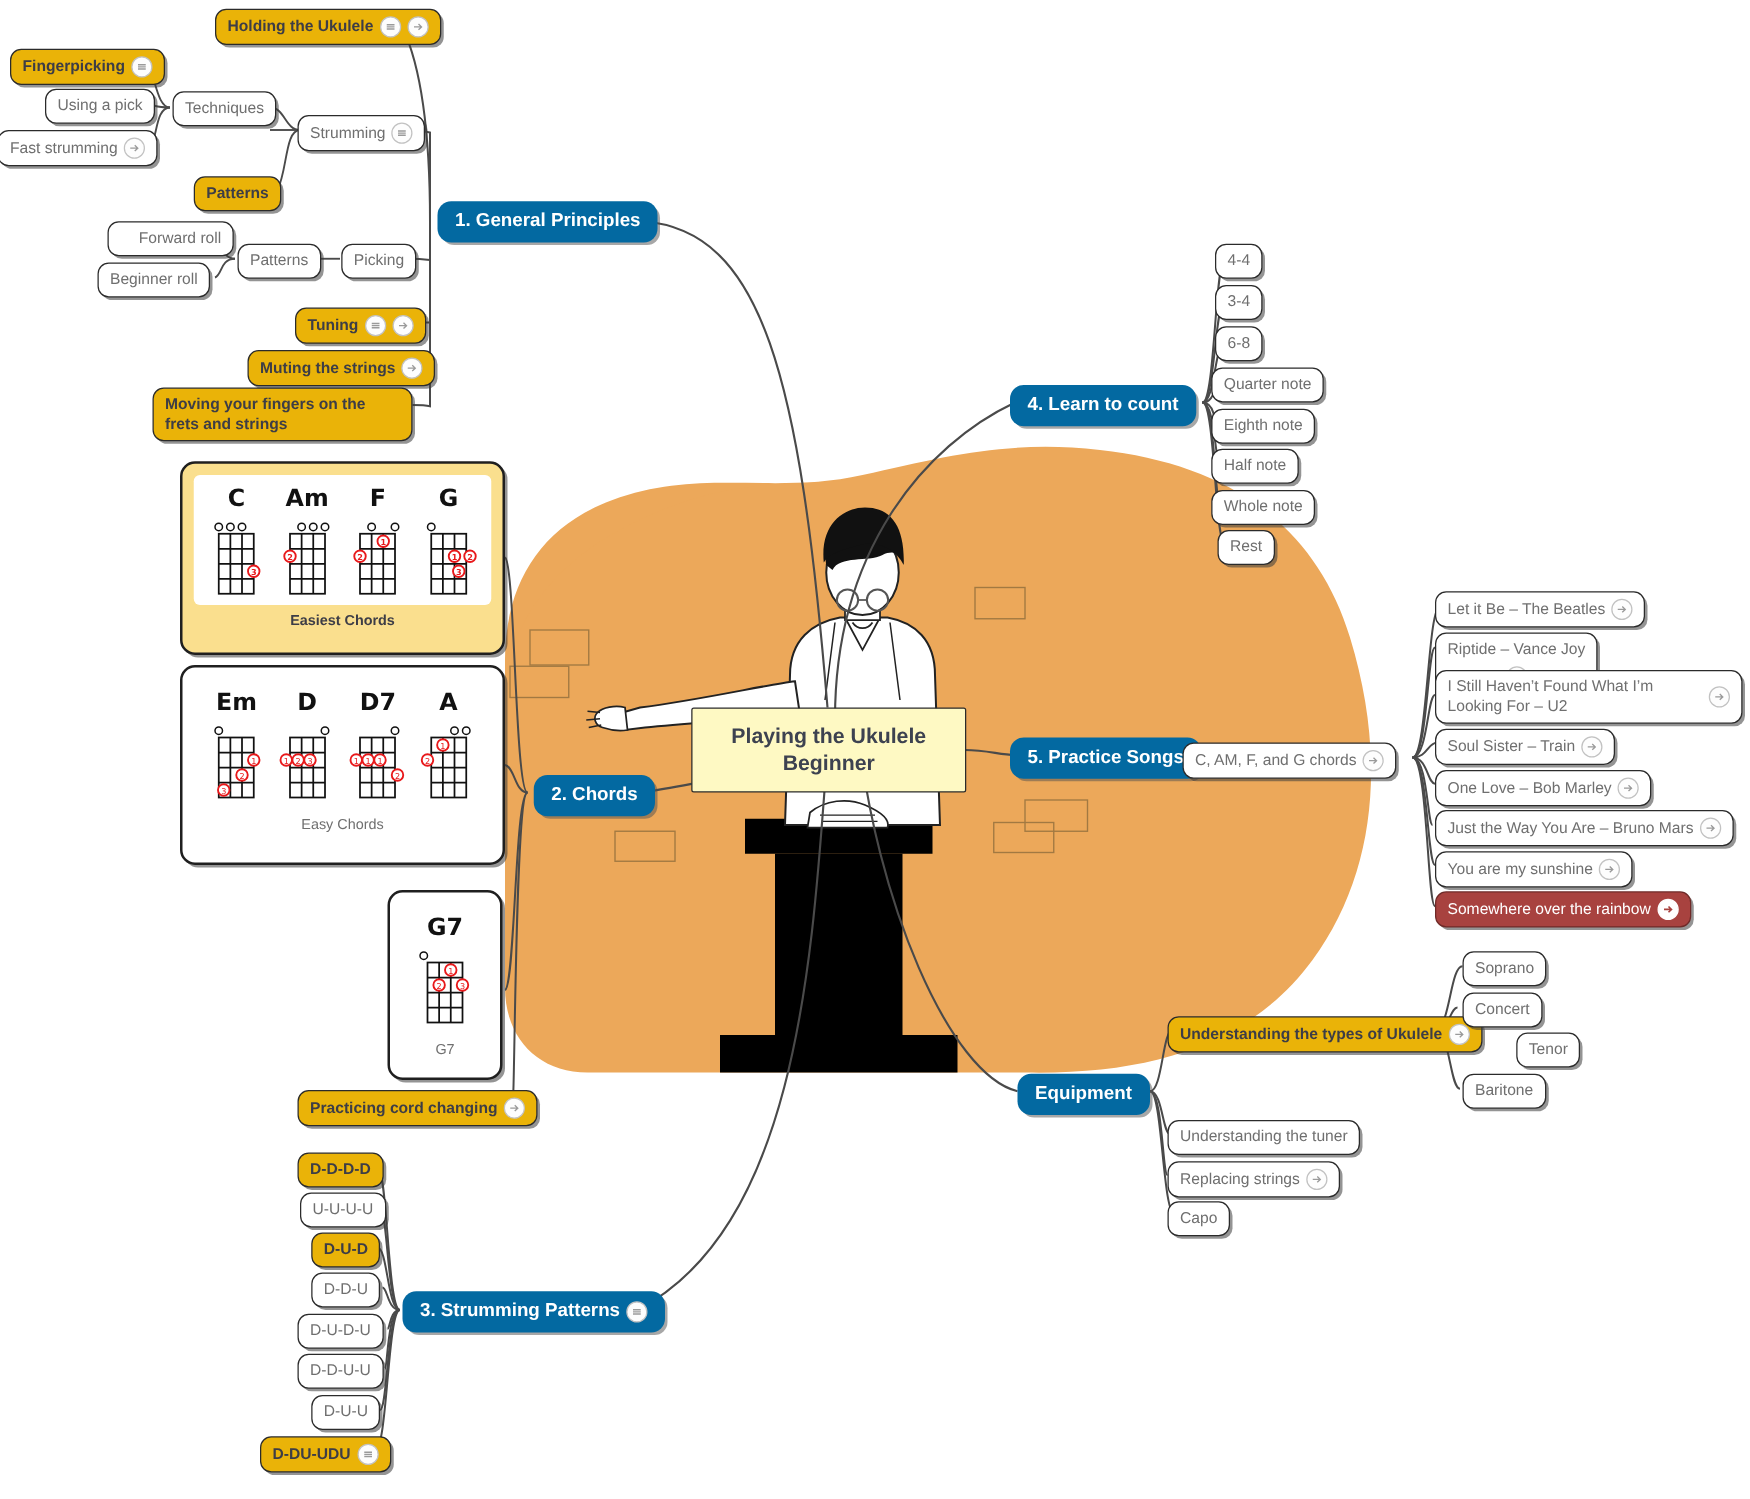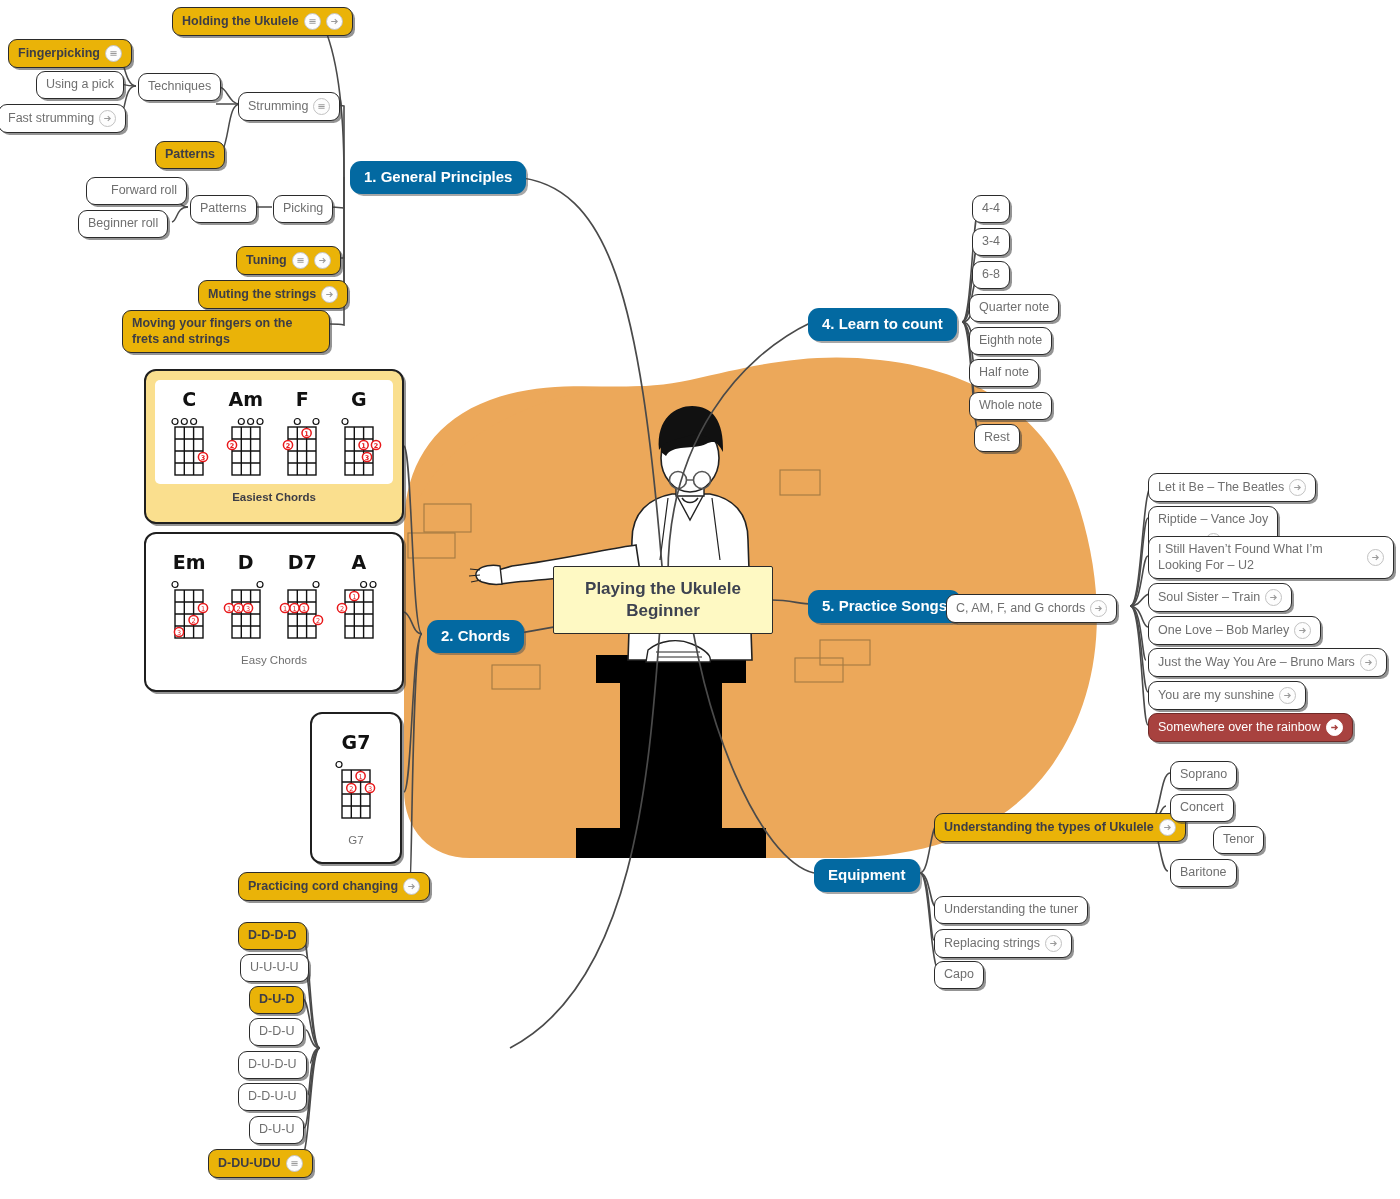--- a/index.html
+++ b/index.html
@@ -224,20 +224,30 @@
   </div>
 
   <div class="node main" style="left:350px;top:161px;">
     <span class="lbl">1. General Principles</span>
   </div>
 
   <div class="node main" style="left:427px;top:620px;">
     <span class="lbl">2. Chords</span>
   </div>
 
+  <div class="node main" style="left:322px;top:1033px;">
+    <span class="lbl">3. Strumming Patterns</span>
+    <span class="badge">
+        <svg width="11" height="11" viewBox="0 0 11 11">
+          <g stroke="#9a9a9a" stroke-width="1.1">
+            <path d="M2.4 3.8h6.2M2.4 5.5h6.2M2.4 7.2h6.2"></path>
+          </g>
+        </svg>
+      </span>
+  </div>
 
   <div class="node main" style="left:808px;top:308px;">
     <span class="lbl">4. Learn to count</span>
   </div>
 
   <div class="node main" style="left:808px;top:590px;">
     <span class="lbl">5. Practice Songs</span>
   </div>
 
   <div class="node main" style="left:814px;top:859px;">

